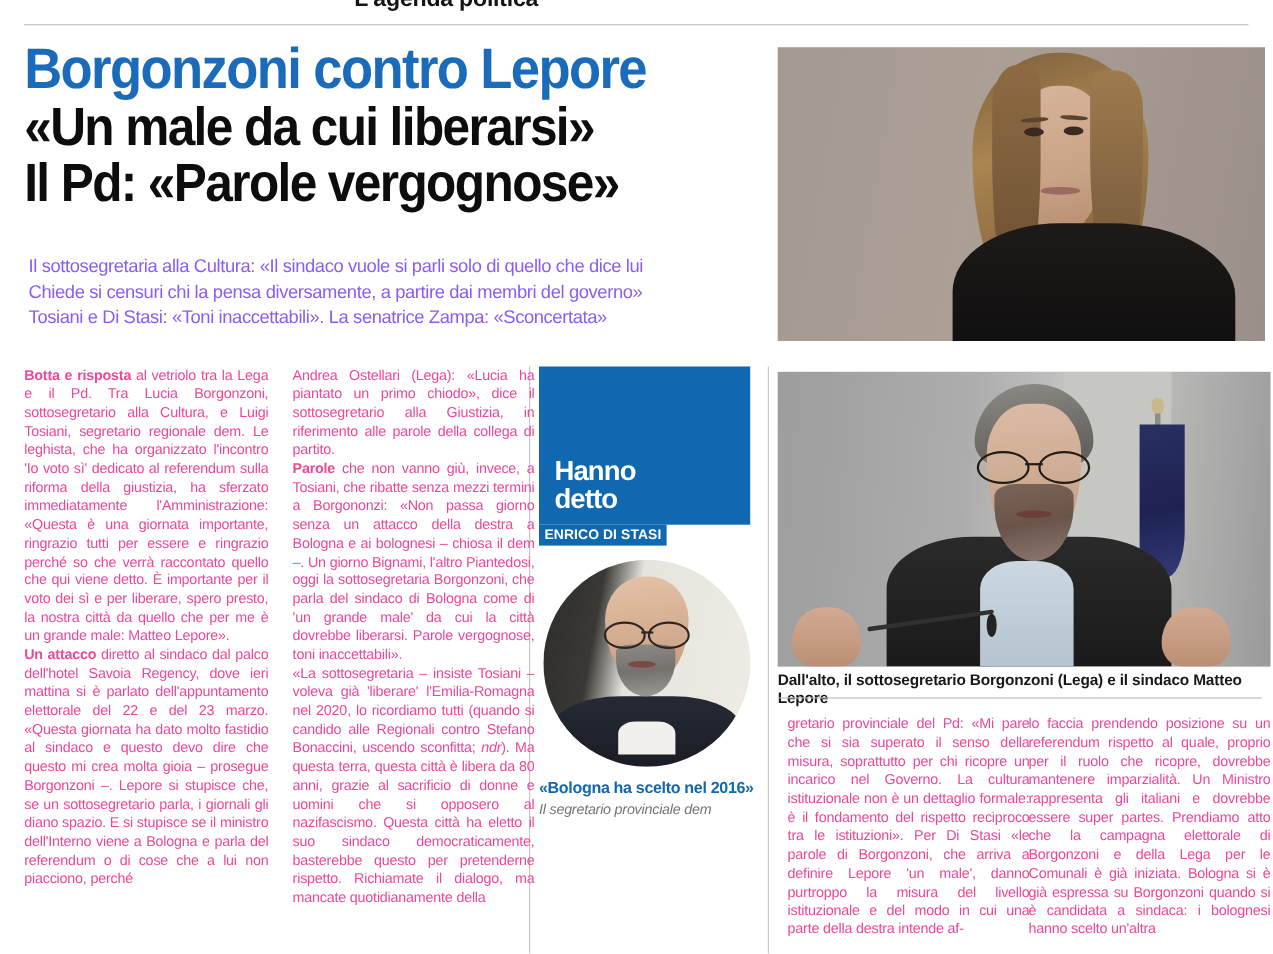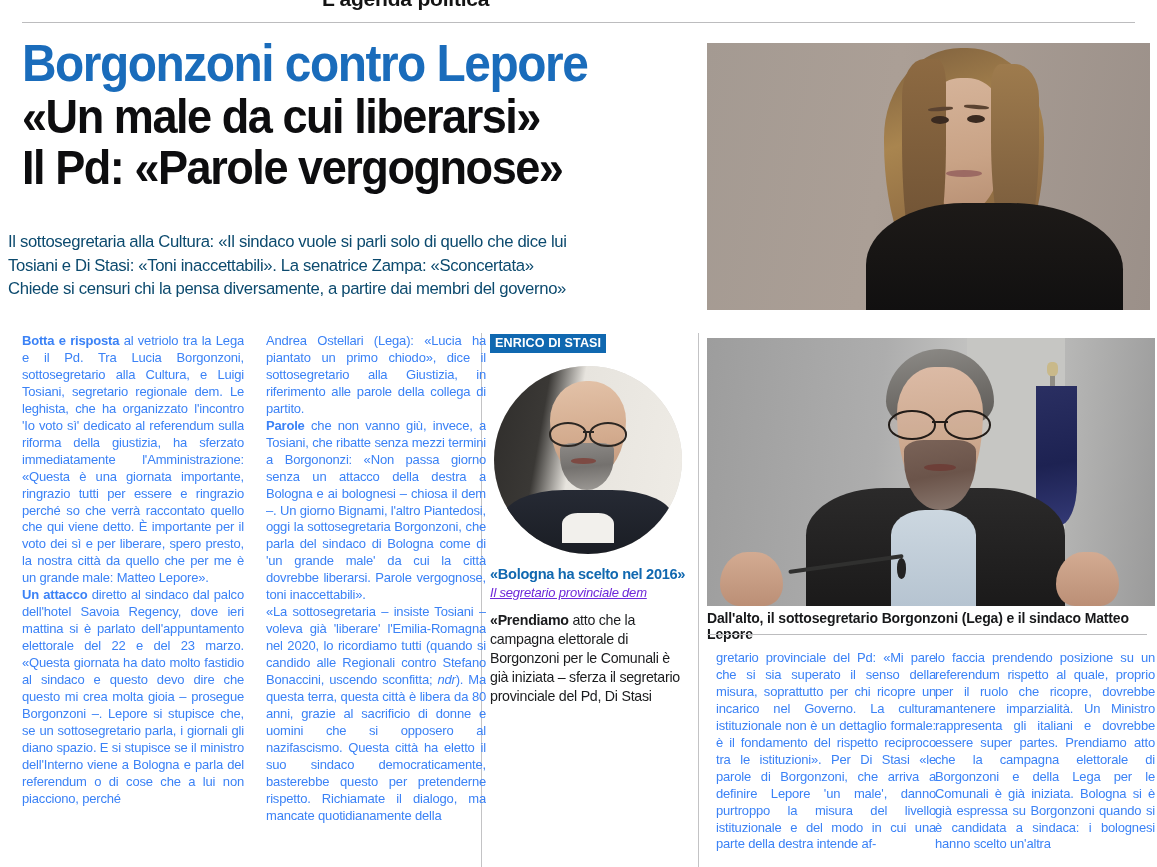--- a/index.html
+++ b/index.html
@@ -67,27 +67,27 @@
     transform-origin: left center;
     white-space: nowrap;
     margin: 0;
   }
   .hl-1 { color: #1a6cbb; font-size: 52px; margin-bottom: 3px; }
   .hl-2 { color: #0d0d0f; font-size: 49px; margin-bottom: 3px; }
   .hl-3 { color: #0d0d0f; font-size: 49px; }
 
   .standfirst {
     position: absolute;
-    left: 8px;
+    left: 26px;
     top: 230px;
     width: 672px;
     font-size: 16.7px;
     line-height: 1.42;
     letter-spacing: -0.35px;
-    color: #0c4a6e;
+    color: #8b5cf6;
     font-weight: 400;
   }
   .standfirst span { display: block; white-space: nowrap; }
 
   
   .photo {
     position: absolute;
     overflow: hidden;
     background: #b9b2ab;
   }
@@ -226,21 +226,21 @@
   }
 
   
   .col {
     position: absolute;
     top: 333px;
     font-size: 13.0px;
     line-height: 1.305;
     text-align: justify;
     letter-spacing: -0.18px;
-    color: #3b82f6;
+    color: #ec4899;
     hyphens: none;
     overflow: hidden;
   }
   .col p { margin: 0; text-indent: 0; }
   .col b { font-weight: 800; }
   .col i { font-style: italic; }
   #col-1 { left: 22px;  width: 222px; height: 534px; }
   #col-2 { left: 254px; width: 220px; height: 534px; margin-left: 12px; }
   #col-4 { left: 716px; width: 220px; top: 650px; height: 217px; }
   #col-5 { left: 935px; width: 220px; top: 650px; height: 217px; }
@@ -333,22 +333,21 @@
     font-size: 14.6px;
     font-weight: 800;
     letter-spacing: -0.3px;
     line-height: 1.15;
   }
   .quote-sub {
     margin-top: 2px;
     font-size: 13px;
     font-style: italic;
     letter-spacing: -0.2px;
-    color: #6d28d9;
-    text-decoration: underline;
+    color: #737373;
   }
   .quote-body {
     margin-top: 11px;
     font-size: 14.2px;
     line-height: 1.34;
     letter-spacing: -0.25px;
     color: #1a1b1d;
   }
   .quote-body b { font-weight: 800; }
 </style>
@@ -363,22 +362,22 @@
   <div class="rule-top"></div>
 
   <div class="headline-wrap">
     <div class="hl hl-1">Borgonzoni contro Lepore</div>
     <div class="hl hl-2">«Un male da cui liberarsi»</div>
     <div class="hl hl-3">Il Pd: «Parole vergognose»</div>
   </div>
 
   <div class="standfirst">
     <span>Il sottosegretaria alla Cultura: «Il sindaco vuole si parli solo di quello che dice lui</span>
+    <span>Chiede si censuri chi la pensa diversamente, a partire dai membri del governo»</span>
     <span>Tosiani e Di Stasi: «Toni inaccettabili». La senatrice Zampa: «Sconcertata»</span>
-    <span>Chiede si censuri chi la pensa diversamente, a partire dai membri del governo»</span>
   </div>
 
   <div class="photo" id="photo-borgonzoni">
     <div class="ph-bg bg1"></div>
     <div class="p1-hair"></div>
     <div class="p1-face"></div>
     <div class="p1-hairfront"></div>
     <div class="p1-hairfront2"></div>
     <div class="p1-brow l"></div>
     <div class="p1-brow r"></div>
@@ -422,40 +421,45 @@
     <p><b>Un attacco</b><span> diretto al sindaco dal palco dell'hotel Savoia Regency, dove ieri mattina si è parlato dell'appuntamento elettorale del 22 e del 23 marzo. «Questa giornata ha dato molto fastidio al sindaco e questo devo dire che questo mi crea molta gioia – prosegue Borgonzoni –. Lepore si stupisce che, se un sottosegretario parla, i giornali gli diano spazio. E si stupisce se il ministro dell'Interno viene a Bologna e parla del referendum o di cose che a lui non piacciono, perché</span></p>
   </div>
 
   <div class="col" id="col-2">
     <p><span>Andrea Ostellari (Lega): «Lucia ha piantato un primo chiodo», dice il sottosegretario alla Giustizia, in riferimento alle parole della collega di partito.</span></p>
     <p><b>Parole</b><span> che non vanno giù, invece, a Tosiani, che ribatte senza mezzi termini a Borgononzi: «Non passa giorno senza un attacco della destra a Bologna e ai bolognesi – chiosa il dem –. Un giorno Bignami, l'altro Piantedosi, oggi la sottosegretaria Borgonzoni, che parla del sindaco di Bologna come di 'un grande male' da cui la città dovrebbe liberarsi. Parole vergognose, toni inaccettabili».</span></p>
     <p><span>«La sottosegretaria – insiste Tosiani – voleva già 'liberare' l'Emilia-Romagna nel 2020, lo ricordiamo tutti (quando si candido alle Regionali contro Stefano Bonaccini, uscendo sconfitta; </span><i>ndr</i><span>). Ma questa terra, questa città è libera da 80 anni, grazie al sacrificio di donne e uomini che si opposero al nazifascismo. Questa città ha eletto il suo sindaco democraticamente, basterebbe questo per pretenderne rispetto. Richiamate il dialogo, ma mancate quotidianamente della</span></p>
   </div>
 
   <div class="quote-col">
+    <div class="hanno-box">
+      <div class="hanno-text">
+        <span>Hanno</span>
+        <span>detto</span>
+      </div>
+    </div>
 
     <div class="speaker-tag">ENRICO DI STASI</div>
 
     <div class="avatar">
       <div class="av-bg"></div>
       <div class="av-sweater"></div>
       <div class="av-collar"></div>
       <div class="av-head"></div>
       <div class="av-beard"></div>
       <div class="av-mouth"></div>
       <div class="av-glasses">
         <div class="av-lens l"></div>
         <div class="av-lens r"></div>
         <div class="av-bridge"></div>
       </div>
     </div>
 
     <div class="quote-title">«Bologna ha scelto nel 2016»</div>
     <div class="quote-sub">Il segretario provinciale dem</div>
-    <div class="quote-body"><b>«Prendiamo</b><span> atto che la campagna elettorale di Borgonzoni per le Comunali è già iniziata – sferza il segretario provinciale del Pd, Di Stasi</span></div>
   </div>
 
   <div class="col" id="col-4">
     <p><span>gretario provinciale del Pd: «Mi pare che si sia superato il senso della misura, soprattutto per chi ricopre un incarico nel Governo. La cultura istituzionale non è un dettaglio formale: è il fondamento del rispetto reciproco tra le istituzioni». Per Di Stasi «le parole di Borgonzoni, che arriva a definire Lepore 'un male', danno purtroppo la misura del livello istituzionale e del modo in cui una parte della destra intende af-</span></p>
   </div>
 
   <div class="col" id="col-5">
     <p><span>lo faccia prendendo posizione su un referendum rispetto al quale, proprio per il ruolo che ricopre, dovrebbe mantenere imparzialità. Un Ministro rappresenta gli italiani e dovrebbe essere super partes. Prendiamo atto che la campagna elettorale di Borgonzoni e della Lega per le Comunali è già iniziata. Bologna si è già espressa su Borgonzoni quando si è candidata a sindaca: i bolognesi hanno scelto un'altra</span></p>
   </div>
 

